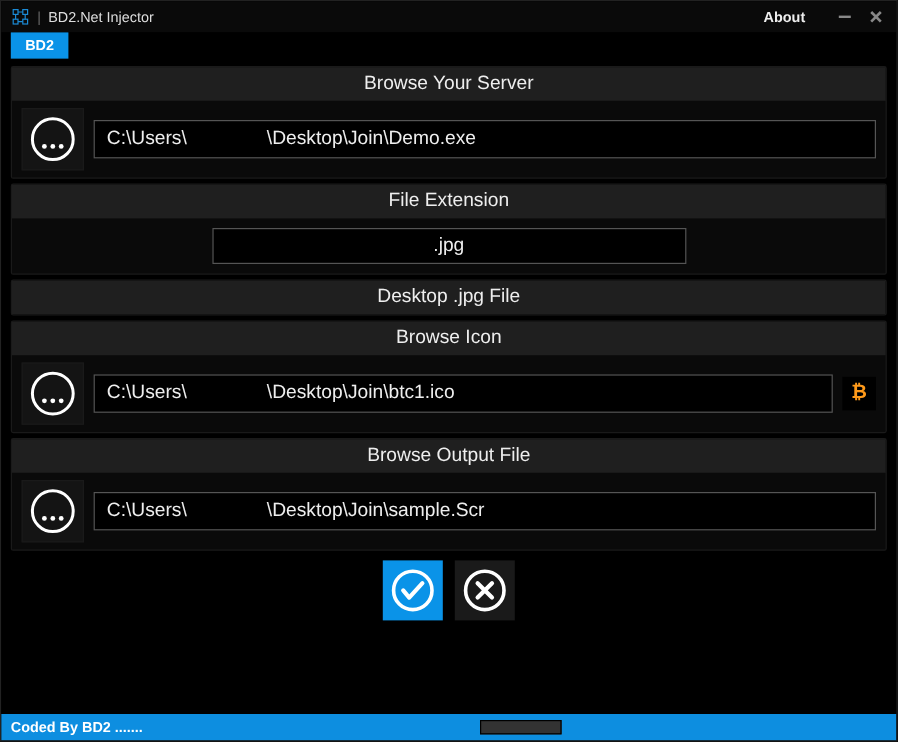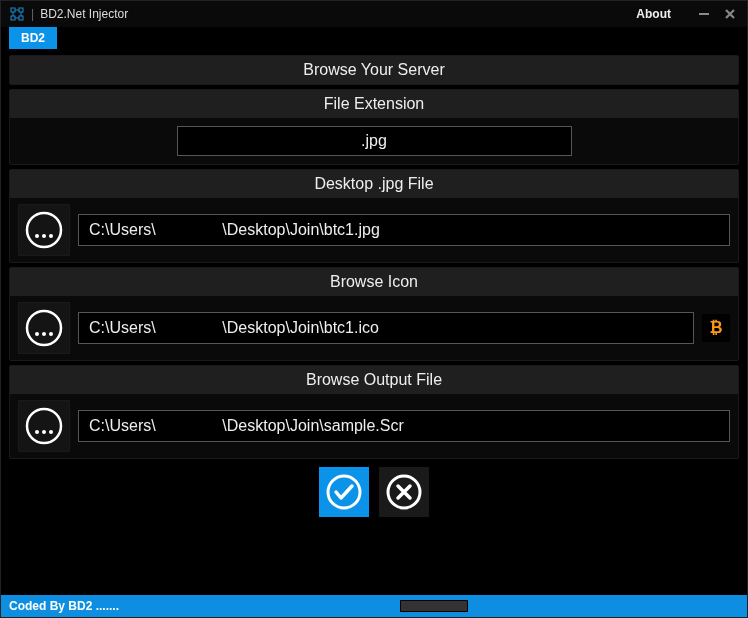--- a/index.html
+++ b/index.html
@@ -243,42 +243,42 @@
 </div>
 
 <div class="tabs">
   <div class="tab">BD2</div>
 </div>
 
 <div class="main">
 
   <div class="section">
     <div class="section-header">Browse Your Server</div>
-  </div>
-
-  <div class="section">
-    <div class="section-header">File Extension</div>
-    <div class="ext-body">
-      <input class="ext-input" value=".jpg" style="">
-    </div>
-  </div>
-
-  <div class="section">
-    <div class="section-header">Desktop .jpg File</div>
     <div class="section-body">
       <div class="browse-btn">
         <svg width="40" height="40" viewBox="0 0 40 40">
           <circle cx="20" cy="20" r="17" fill="none" stroke="#fff" stroke-width="2.5"></circle>
           <circle cx="13" cy="26" r="2" fill="#fff"></circle>
           <circle cx="20" cy="26" r="2" fill="#fff"></circle>
           <circle cx="27" cy="26" r="2" fill="#fff"></circle>
         </svg>
       </div>
-      <input class="path-input" value="C:\Users\               \Desktop\Join\btc1.jpg" style="">
-    </div>
+      <input class="path-input" value="C:\Users\               \Desktop\Join\Demo.exe" style="">
+    </div>
+  </div>
+
+  <div class="section">
+    <div class="section-header">File Extension</div>
+    <div class="ext-body">
+      <input class="ext-input" value=".jpg" style="">
+    </div>
+  </div>
+
+  <div class="section">
+    <div class="section-header">Desktop .jpg File</div>
   </div>
 
   <div class="section">
     <div class="section-header">Browse Icon</div>
     <div class="section-body">
       <div class="browse-btn">
         <svg width="40" height="40" viewBox="0 0 40 40">
           <circle cx="20" cy="20" r="17" fill="none" stroke="#fff" stroke-width="2.5"></circle>
           <circle cx="13" cy="26" r="2" fill="#fff"></circle>
           <circle cx="20" cy="26" r="2" fill="#fff"></circle>

